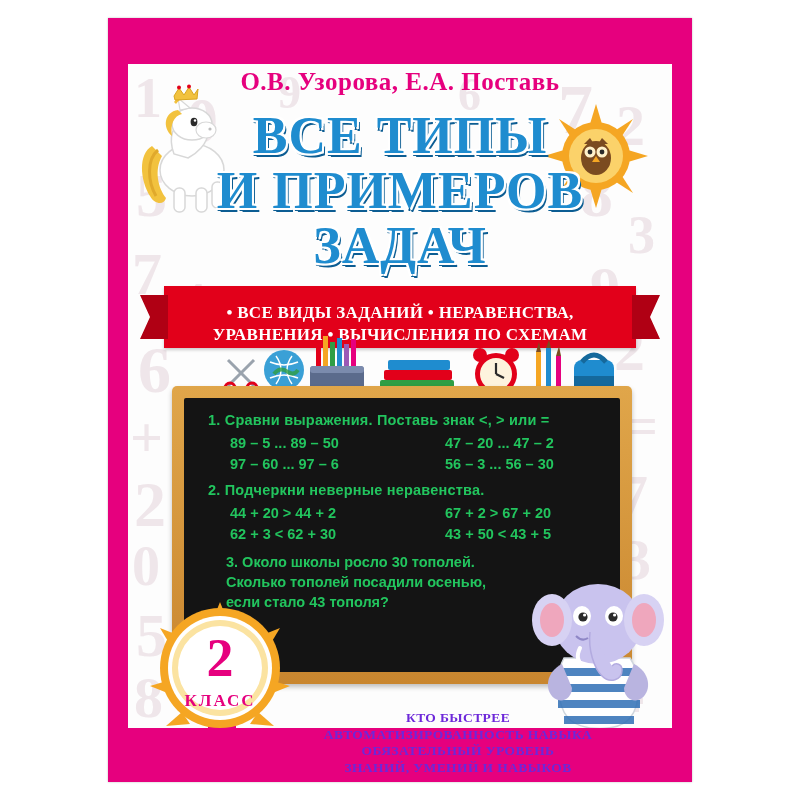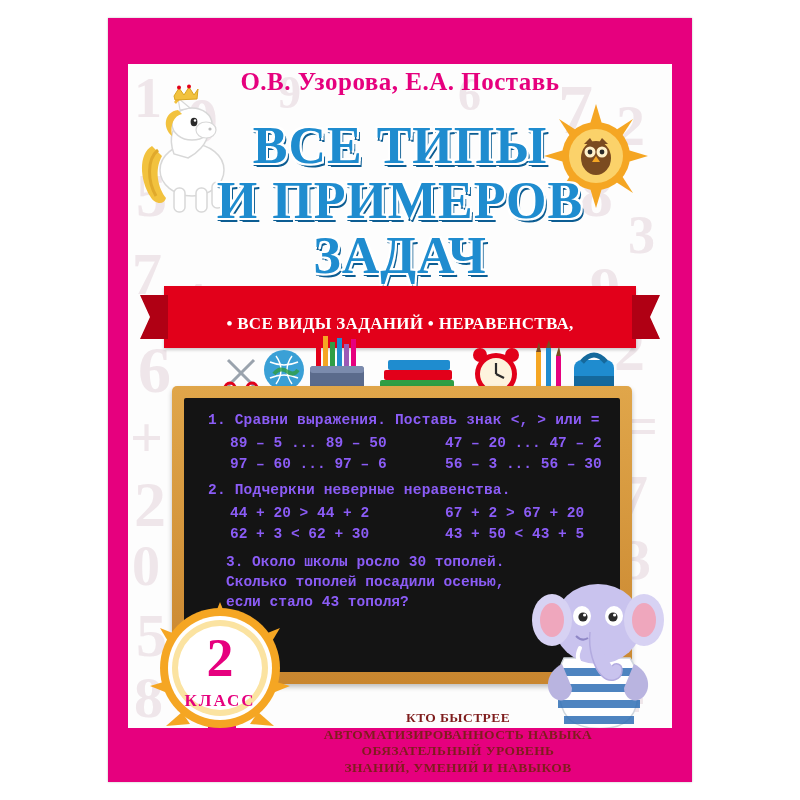--- a/index.html
+++ b/index.html
@@ -70,21 +70,20 @@
     font-size: 25px;
     color: #e6007e;
     letter-spacing: 0.5px;
   }
 
   
   .title-block {
     position: absolute;
     left: 0; top: 44px; width: 544px;
     text-align: center;
-    margin-top: 10px;
   }
   .title-line {
     font-family: "Liberation Serif", serif;
     font-weight: bold;
     font-size: 52px;
     line-height: 55px;
     color: #1f8ccf;
     letter-spacing: 1px;
     text-transform: uppercase;
     text-shadow:
@@ -140,22 +139,22 @@
     box-shadow: 0 3px 5px rgba(0,0,0,0.25);
     padding: 12px;
     box-sizing: border-box;
   }
   .board {
     width: 100%; height: 100%;
     background: #141414;
     border-radius: 2px;
     box-sizing: border-box;
     padding: 14px 16px 8px 24px;
-    color: #8b5cf6;
-    font-family: Liberation Mono, monospace;
+    color: #22c55e;
+    font-family: Liberation Sans, sans-serif;
   }
   .task {
     margin-bottom: 4px;
   }
   .task-head {
     font-size: 14.5px;
     font-weight: bold;
     margin-bottom: 5px;
     letter-spacing: 0.2px;
   }
@@ -179,21 +178,21 @@
   .rosette { position: absolute; left: 18px; top: 538px; width: 150px; height: 190px; }
 
   
   .elephant { position: absolute; right: 4px; top: 508px; width: 150px; height: 162px; }
 
   
   .bottom-text {
     position: absolute;
     left: 150px; bottom: 6px; width: 400px;
     text-align: center;
-    color: #7f1d1d;
+    color: #6d28d9;
     font-family: "Liberation Serif", serif;
     font-weight: bold;
     font-size: 13.5px;
     line-height: 16.5px;
     letter-spacing: 0.4px;
   }
 </style>
 </head>
 <body>
 
@@ -297,20 +296,21 @@
 
     <div class="title-block">
       <div class="title-line">Все типы</div>
       <div class="title-line">и примеров</div>
       <div class="title-line">задач</div>
     </div>
 
     <div class="ribbon">
       <div class="ribbon-text">
         <div>• ВСЕ ВИДЫ ЗАДАНИЙ • НЕРАВЕНСТВА,</div>
+        <div>УРАВНЕНИЯ • ВЫЧИСЛЕНИЯ ПО СХЕМАМ</div>
       </div>
     </div>
 
     <div class="supplies">
       <svg width="452" height="62" viewBox="0 0 452 62">
 
         <g transform="translate(130,0)">
           <rect x="6" y="4" width="5" height="36" fill="#e2001a"></rect>
           <rect x="13" y="0" width="5" height="40" fill="#f5a623"></rect>
           <rect x="20" y="6" width="5" height="34" fill="#2f9e44"></rect>

